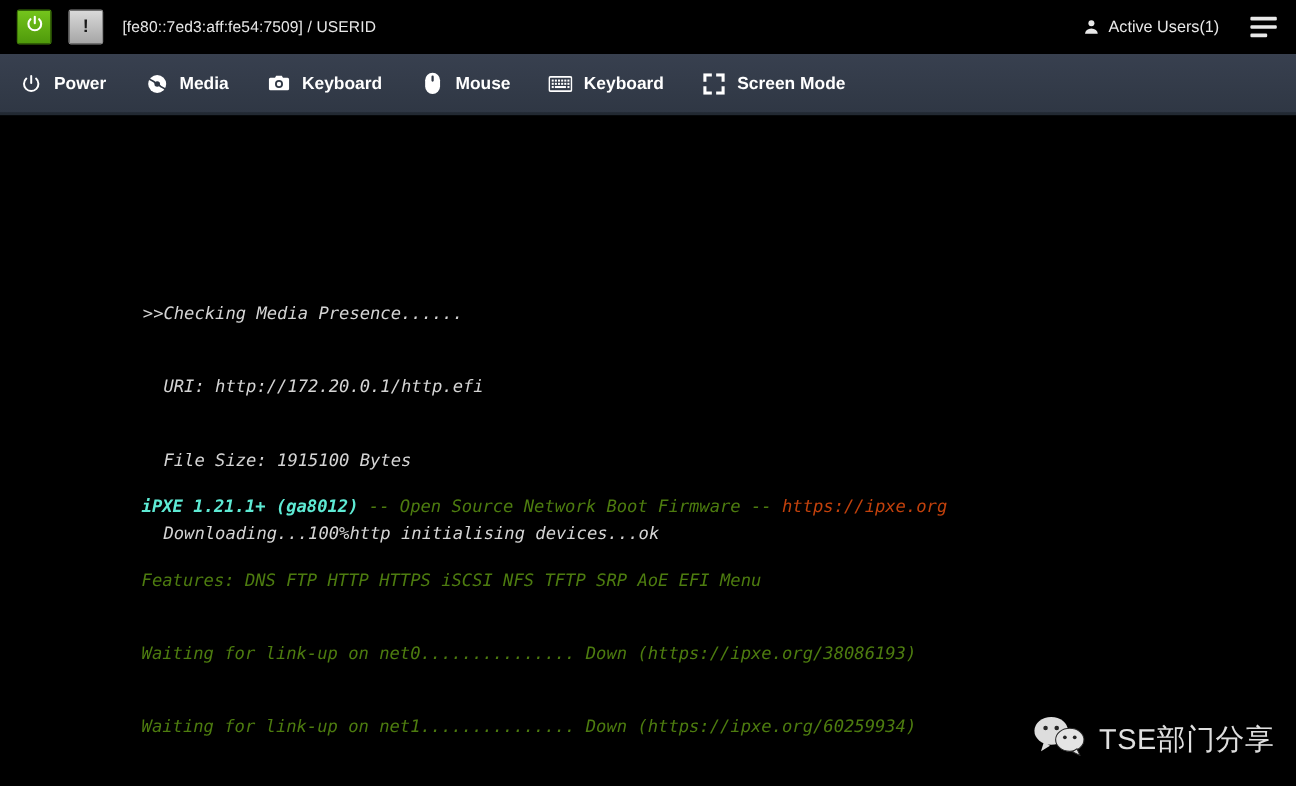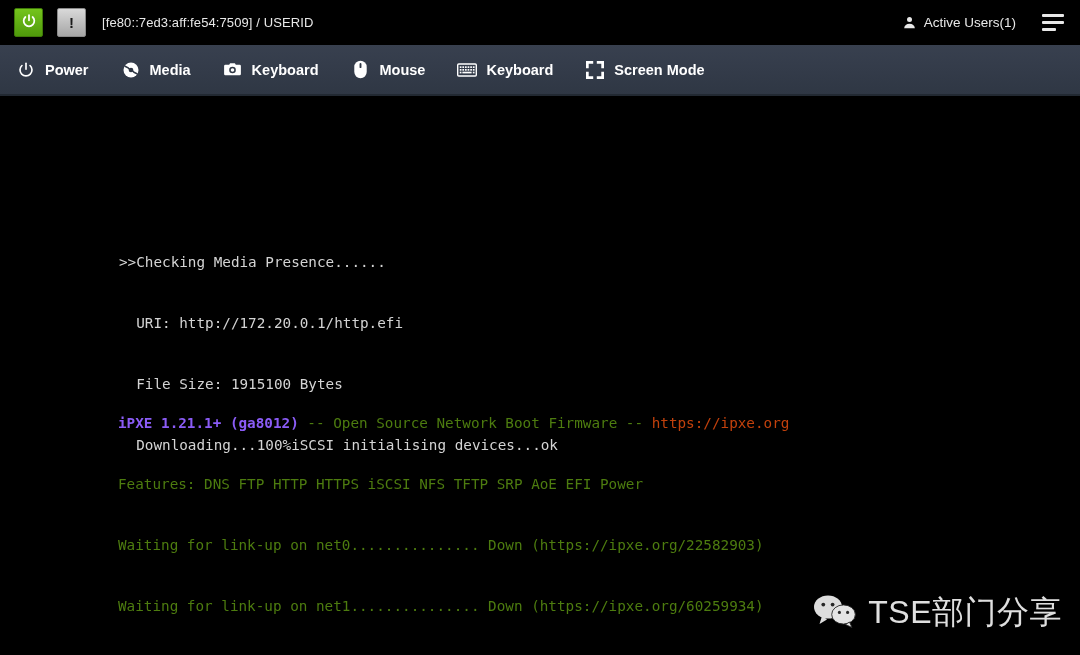--- a/index.html
+++ b/index.html
@@ -135,37 +135,37 @@
     position: absolute;
     font-family: "DejaVu Sans Mono", "Liberation Mono", monospace;
     font-size: 14.3px;
     line-height: 20.4px;
     color: #d4d4d4;
     white-space: pre;
     letter-spacing: 0px;
   }
   #block-efi { left: 119px; top: 113px; }
   #block-ipxe { left: 118px; top: 274px; }
-  .ln { display: block; }
+  .ln { display: block; font-style: italic; }
   .dim  { color: #4d7c0f; }
-  .bright { color: #8b5cf6; font-weight: bold; text-align: center; }
+  .bright { color: #5eead4; font-weight: bold; text-align: center; }
   .cyan { color: #c2410c; }
 
   
   .watermark {
     position: absolute;
     right: 18px;
     bottom: 20px;
     display: flex;
     align-items: center;
     opacity: 0.92;
   }
   .wm-text {
     color: #f2f2f2;
-    font-size: 32px;
+    font-size: 24px;
     letter-spacing: 0.5px;
     margin-left: 9px;
     text-shadow: 0 0 2px rgba(0,0,0,0.8);
   }
 </style>
 </head>
 <body>
 
 <div class="header">
 
@@ -285,27 +285,27 @@
     <span>Screen Mode</span>
   </div>
 </div>
 
 <div class="console">
 
   <div class="con-block" id="block-efi">
     <span class="ln">&gt;&gt;Checking Media Presence......</span>
     <span class="ln">  URI: http://172.20.0.1/http.efi</span>
     <span class="ln">  File Size: 1915100 Bytes</span>
-    <span class="ln">  Downloading...100%iSCSI initialising devices...ok</span>
+    <span class="ln">  Downloading...100%http initialising devices...ok</span>
   </div>
 
   <div class="con-block" id="block-ipxe">
     <span class="ln"><span class="bright">iPXE 1.21.1+ (ga8012)</span><span class="dim"> -- Open Source Network Boot Firmware -- </span><span class="cyan">https://ipxe.org</span></span>
-    <span class="ln dim">Features: DNS FTP HTTP HTTPS iSCSI NFS TFTP SRP AoE EFI Power</span>
-    <span class="ln dim">Waiting for link-up on net0............... Down (https://ipxe.org/22582903)</span>
+    <span class="ln dim">Features: DNS FTP HTTP HTTPS iSCSI NFS TFTP SRP AoE EFI Menu</span>
+    <span class="ln dim">Waiting for link-up on net0............... Down (https://ipxe.org/38086193)</span>
     <span class="ln dim">Waiting for link-up on net1............... Down (https://ipxe.org/60259934)</span>
     
     
     
     
     
     
     
   </div>
 

